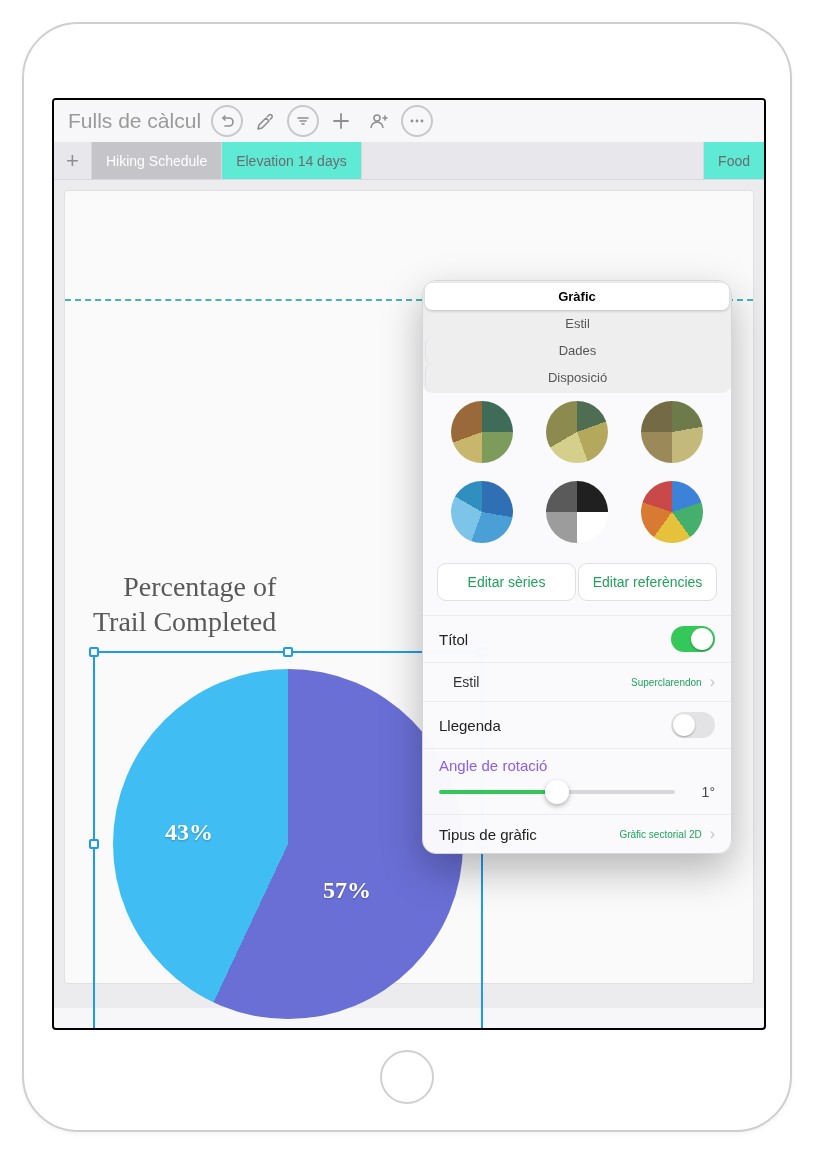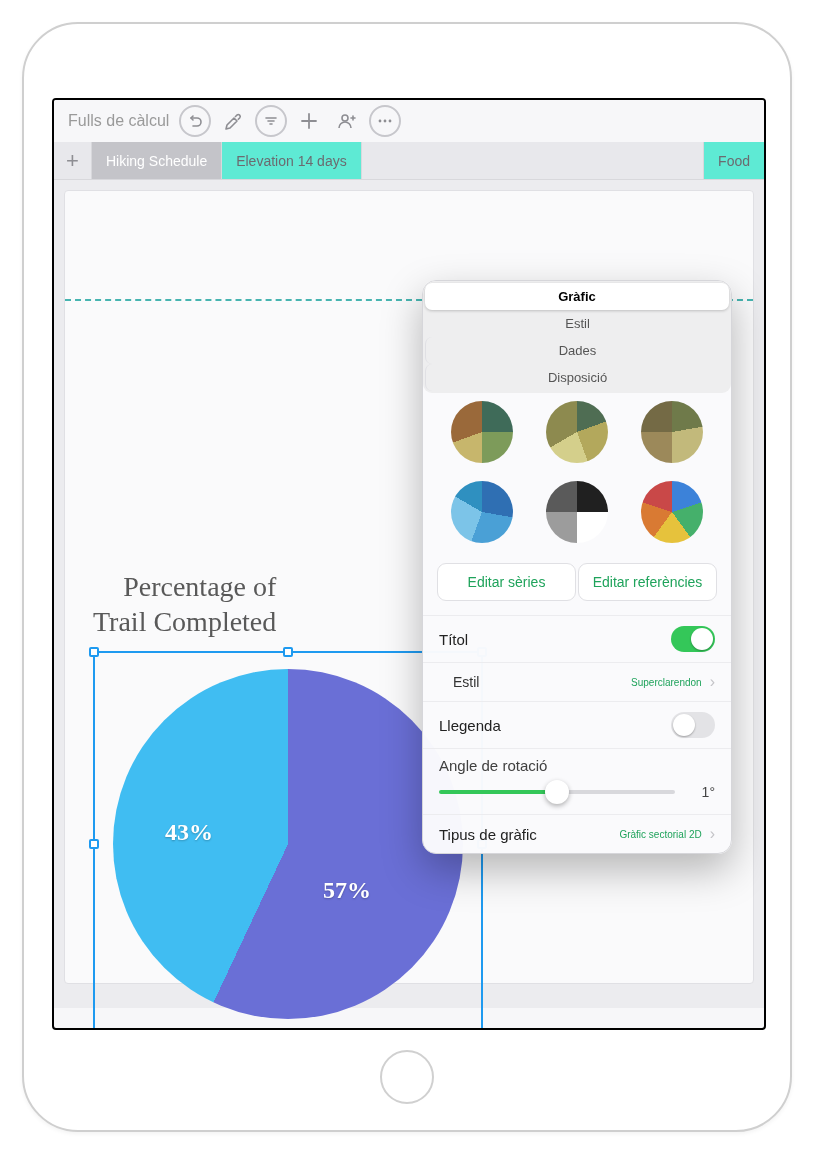--- a/index.html
+++ b/index.html
@@ -75,21 +75,21 @@
     font-weight: 500;
   }
   .tb-btn {
     width: 32px; height: 32px;
     display: flex; align-items: center; justify-content: center;
     border-radius: 50%;
     color: #8e8e93;
   }
   .tb-btn.ring { border: 2px solid #c7c7cc; }
   .tb-text-btn {
-    font-size: 16px;
+    font-size: 21px;
     color: #9a9a9a;
     padding: 0 4px;
   }
   .tb-btn svg { display:block; }
 
   
   .sheettabs {
     height: 38px;
     display: flex;
     align-items: stretch;
@@ -297,21 +297,21 @@
     transition:left .2s;
   }
   .switch.off .knob { left:2px; }
   .switch.on  .knob { left:20px; }
 
   .slider-row {
     padding: 8px 16px 14px;
     border-top:1px solid #ececef;
   }
   .slider-row .slabel {
-    font-size:15px; color:#404040; margin-bottom:10px;
+    font-size:15px; color:#8b5cf6; margin-bottom:10px;
   }
   .slider-wrap {
     display:flex; align-items:center; gap:12px;
   }
   .slider {
     flex:1; height:4px;
     border-radius:2px;
     background: linear-gradient(to right, #34c759 0%, #34c759 50%, #d8d8dc 50%, #d8d8dc 100%);
     position:relative;
   }

